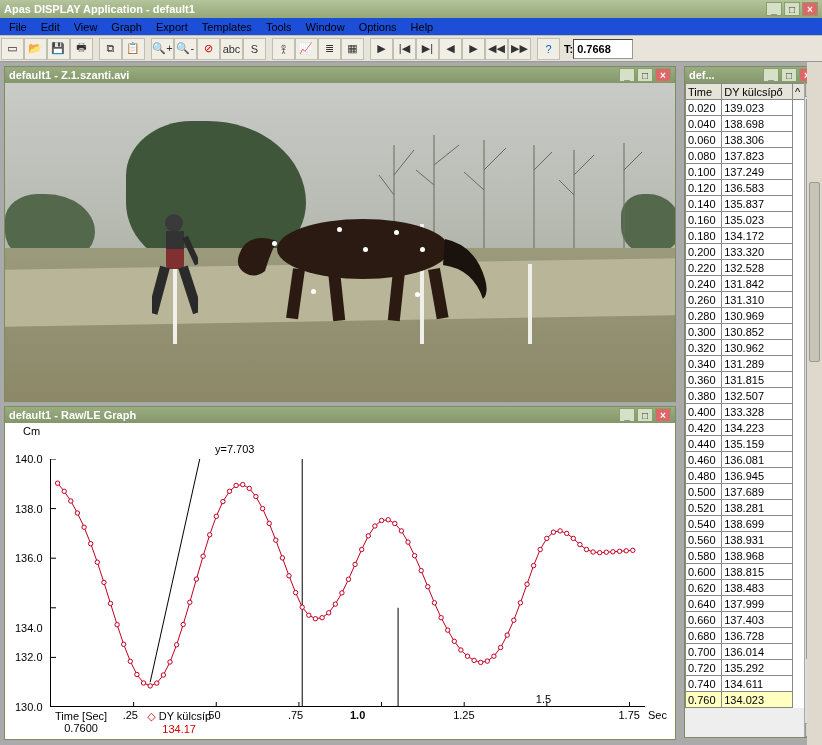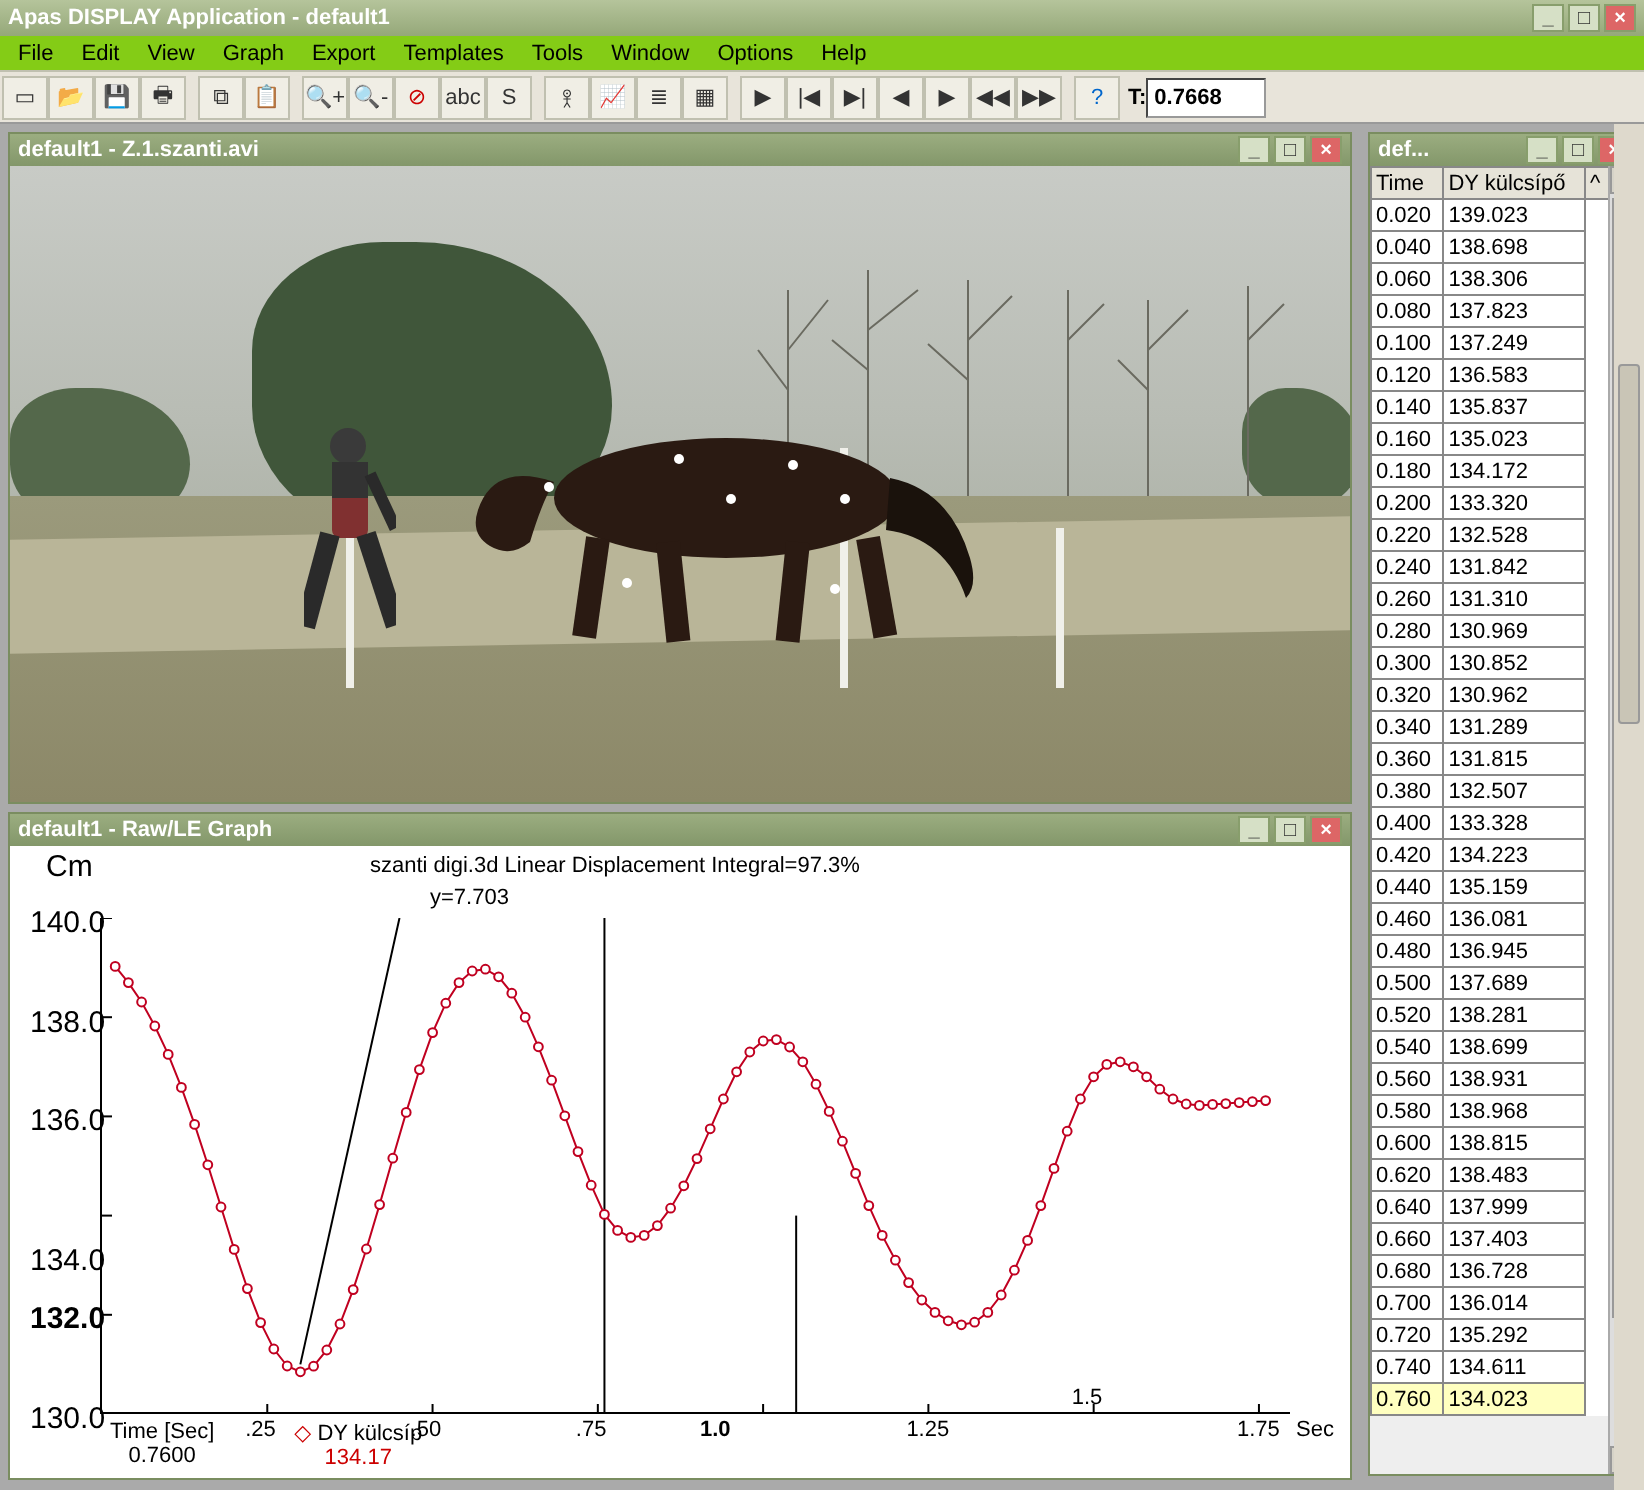--- a/index.html
+++ b/index.html
@@ -1,21 +1,21 @@
 <!DOCTYPE html>
 <html><head>
 <meta charset="utf-8">
 <style>
   * { box-sizing: border-box; margin: 0; padding: 0; font-family: "Tahoma", sans-serif; font-size: 11px; }
   body { width: 822px; height: 745px; background: #d4d0c8; overflow: hidden; }
   .titlebar { height: 18px; background: linear-gradient(#b5c49b,#95a879); color: #fff; display: flex; align-items: center; padding: 0 4px; font-weight: bold; }
   .titlebar .sp { flex: 1; }
   .wbtn { width: 16px; height: 14px; background: #d6e0c6; border: 1px solid #889e6c; margin-left: 2px; display: flex; align-items: center; justify-content: center; color: #333; font-size: 10px; }
   .closebtn { background: #d66; color: #fff; }
-  .menubar { height: 18px; background: #84cc16; display: flex; align-items: center; padding: 0 2px; border-bottom: 1px solid #c0c0b0; }
+  .menubar { height: 18px; background: #1d4ed8; display: flex; align-items: center; padding: 0 2px; border-bottom: 1px solid #c0c0b0; }
   .menubar span { padding: 0 7px; cursor: default; }
   .toolbar { height: 26px; background: #e8e4da; display: flex; align-items: center; padding: 0 1px; border-bottom: 1px solid #999; }
   .tbtn { width: 23px; height: 22px; border: 1px solid #c0c0b0; background: #f0eee5; margin: 0 0px; display: flex; align-items: center; justify-content: center; font-size: 11px; color: #333; }
   .tsep { width: 6px; }
   .tfield { height: 20px; width: 60px; border: 1px inset #999; background: #fff; padding: 0 3px; display: flex; align-items: center; font-weight: bold; }
 
   .workspace { position: absolute; top: 62px; left: 0; width: 822px; height: 683px; background: #aaa; }
 
   
   .vidwin { position: absolute; left: 4px; top: 4px; width: 672px; height: 336px; border: 1px solid #7a8d60; background: #000; }
@@ -34,21 +34,21 @@
   .baretrees svg { width:100%; height:100%; }
   .pole { position: absolute; bottom: 18%; width: 4px; height: 120px; background: #f0f0ea; }
   .p1 { left: 25%; } .p2 { left: 62%; } .p3 { left: 78%; height: 80px; }
   .person { position: absolute; left: 22%; bottom: 22%; width: 46px; height: 120px; }
   .horse { position: absolute; left: 34%; bottom: 22%; width: 260px; height: 140px; }
   .marker { position:absolute; width:5px; height:5px; background:#fff; border-radius:50%; }
 
   
   .graphwin { position: absolute; left: 4px; top: 344px; width: 672px; height: 334px; border: 1px solid #7a8d60; background: #fff; }
   .plotarea { position: absolute; left: 45px; top: 36px; width: 595px; height: 248px; border-left: 1px solid #000; border-bottom: 1px solid #000; }
-  .yaxis-label { position:absolute; left:18px; font-size:15px; }
+  .yaxis-label { position:absolute; left:18px; font-size:11px; }
   .xaxis-label { position:absolute; font-size:11px; }
   .legend { position:absolute; left:50px; bottom:4px; display:flex; gap:40px; align-items:flex-start;margin-top:38px; }
   .legendcol { text-align:center; }
   .legendcol .v { color:#c00; }
   svg.curve { position:absolute; left:0; top:0; }
 
   
   .datawin { position: absolute; right: 2px; top: 4px; width: 136px; height: 672px; border: 1px solid #7a8d60; background: #eee; }
   .tablewrap { height: calc(100% - 16px); overflow: hidden; position: relative; }
   table.dt { border-collapse: collapse; width: 120px; background: #fff; }
@@ -185,21 +185,20 @@
   <div class="graphwin">
     <div class="childtitle">
       <span>default1 - Raw/LE Graph</span>
       <span class="sp"></span>
       <div class="wbtn">_</div>
       <div class="wbtn">□</div>
       <div class="wbtn closebtn">×</div>
     </div>
     <div style="position:relative; height:calc(100% - 16px); background:#fff;">
       <div class="yaxis-label" style="top:2px;">Cm</div>
-      <div style="position:absolute; left:180px; top:4px;">szanti digi.3d Linear Displacement   Integral=97.3%</div>
       <div style="position:absolute; left:210px; top:20px;">y=7.703</div>
 
       <div class="plotarea">
         <svg class="curve" id="chart-svg" width="595" height="248">
             <line x1="251.22222222222223" y1="0" x2="251.22222222222223" y2="248" stroke="#000"></line>
             <line x1="347.08333333333337" y1="148.79999999999998" x2="347.08333333333337" y2="248" stroke="#000"></line>
             <line x1="148.75" y1="0" x2="99.16666666666666" y2="223.2" stroke="#000"></line>
             <path d="M6.6 24.2 L13.2 32.3 L19.8 42.0 L26.4 54.0 L33.1 68.2 L39.7 84.7 L46.3 103.2 L52.9 123.4 L59.5 144.5 L66.1 165.7 L72.7 185.3 L79.3 202.3 L85.9 215.5 L92.6 224.0 L99.2 226.9 L105.8 224.1 L112.4 216.0 L119.0 203.0 L125.6 185.8 L132.2 165.5 L138.8 143.3 L145.4 120.1 L152.1 97.2 L158.7 75.8 L165.3 57.3 L171.9 42.6 L178.5 32.3 L185.1 26.5 L191.7 25.6 L198.3 29.4 L204.9 37.6 L211.6 49.6 L218.2 64.4 L224.8 81.1 L231.4 98.9 L238.0 116.8 L244.6 133.6 L251.2 148.2 L257.8 156.2 L264.4 159.7 L271.1 158.7 L277.7 153.8 L284.3 145.1 L290.9 133.9 L297.5 120.3 L304.1 105.4 L310.7 90.5 L317.3 76.9 L323.9 67.0 L330.6 61.5 L337.2 60.8 L343.8 64.5 L350.4 71.9 L357.0 83.1 L363.6 96.7 L370.2 111.6 L376.8 127.7 L383.4 143.8 L390.1 158.7 L396.7 171.1 L403.3 182.3 L409.9 191.0 L416.5 197.2 L423.1 201.4 L429.7 203.4 L436.3 202.1 L442.9 197.2 L449.6 188.5 L456.2 176.1 L462.8 161.2 L469.4 143.8 L476.0 125.2 L482.6 106.6 L489.2 90.5 L495.8 79.4 L502.4 73.2 L509.1 71.9 L515.7 74.4 L522.3 79.4 L528.9 85.6 L535.5 90.5 L542.1 93.0 L548.7 93.7 L555.3 93.2 L561.9 92.8 L568.6 92.3 L575.2 91.8 L581.8 91.3 " fill="none" stroke="#c00020" stroke-width="1"></path>
             <circle cx="6.6" cy="24.2" r="2.2" fill="#fff" stroke="#c00020"></circle>
             <circle cx="13.2" cy="32.3" r="2.2" fill="#fff" stroke="#c00020"></circle>
@@ -299,21 +298,21 @@
             <line x1="0" y1="248" x2="5" y2="248" stroke="#000"></line>
             <line x1="0" y1="198.4" x2="5" y2="198.4" stroke="#000"></line>
             <line x1="0" y1="148.8" x2="5" y2="148.8" stroke="#000"></line>
             <line x1="0" y1="99.20000000000002" x2="5" y2="99.20000000000002" stroke="#000"></line>
             <line x1="0" y1="49.599999999999994" x2="5" y2="49.599999999999994" stroke="#000"></line>
             <line x1="0" y1="0" x2="5" y2="0" stroke="#000"></line>
           </svg>
       </div>
       <div id="yticks">
           <div class="yaxis-label" style="left: 10px; top: 278px;">130.0</div>
-          <div class="yaxis-label" style="left: 10px; top: 228.4px; font-weight: bold;">132.0</div>
+          <div class="yaxis-label" style="left: 10px; top: 228.4px;">132.0</div>
           <div class="yaxis-label" style="left: 10px; top: 178.8px; margin-top: 20px;">134.0</div>
           <div class="yaxis-label" style="left: 10px; top: 129.2px;">136.0</div>
           <div class="yaxis-label" style="left: 10px; top: 79.6px;">138.0</div>
           <div class="yaxis-label" style="left: 10px; top: 30px;">140.0</div>
         </div>
       <div id="xticks">
           <div class="xaxis-label" style="left: 117.639px; top: 286px;">.25</div>
           <div class="xaxis-label" style="left: 200.278px; top: 286px;">.50</div>
           <div class="xaxis-label" style="left: 282.917px; top: 286px;">.75</div>
           <div class="xaxis-label" style="left: 345px; top: 286px; font-weight: bold;">1.0</div>

